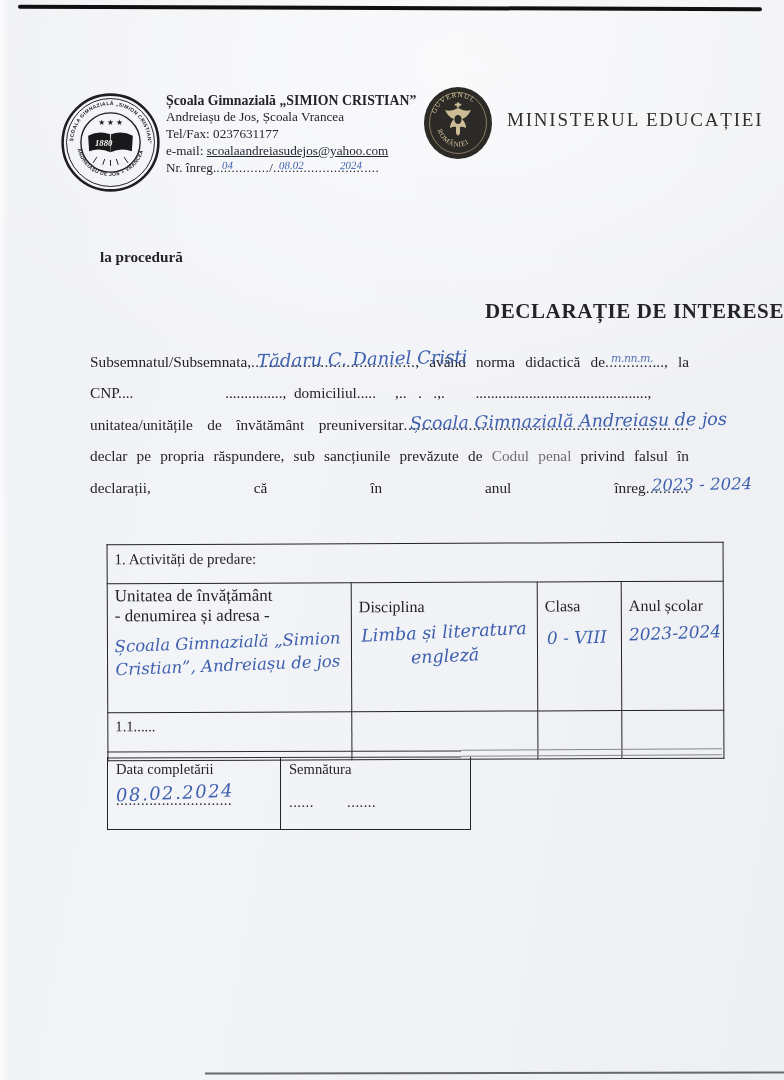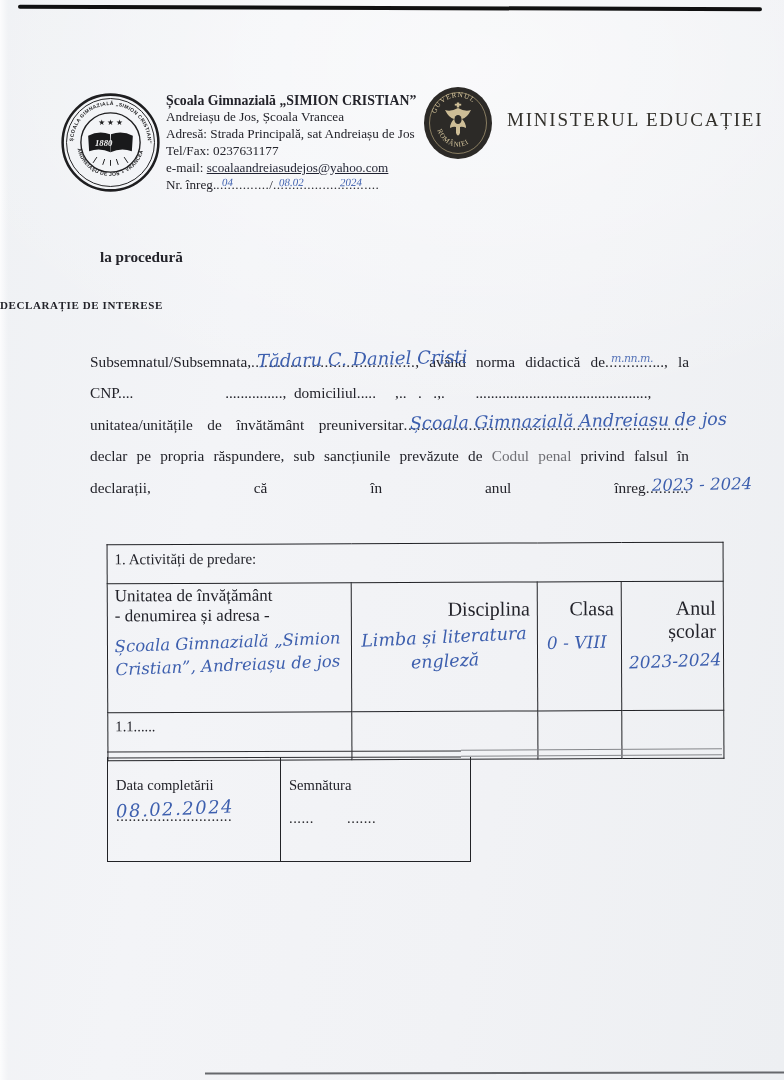--- a/index.html
+++ b/index.html
@@ -18,21 +18,21 @@
   .school-seal{position:absolute;left:60px;top:92px;width:101px;height:101px;}
   .ministry-seal{position:absolute;left:423px;top:86px;width:70px;height:74px;}
   .school-info{position:absolute;left:166px;top:92px;width:270px;}
   .school-name{font-weight:bold;font-size:13.8px;line-height:17px;}
   .school-line{font-size:13.2px;line-height:16.9px;white-space:nowrap;}
   .email{text-decoration:underline;color:#1f2130;}
   .ministry-name{position:absolute;left:499px;top:109px;font-size:19px;letter-spacing:1.8px;color:#32302b;white-space:nowrap;margin-left:8px;}
   
   .anexa{position:absolute;left:0;right:0;top:226px;text-align:center;font-weight:bold;font-size:15.2px;}
   .procedura{position:absolute;left:100px;top:248px;font-weight:bold;font-size:15.2px;}
-  .doc-title{position:absolute;left:0;right:0;top:299px;text-align:left;font-weight:bold;font-size:11px;letter-spacing:.6px;}
+  .doc-title{position:absolute;left:0;right:0;top:299px;text-align:right;font-weight:bold;font-size:21px;letter-spacing:.6px;}
   
   .bodytext{position:absolute;left:90px;top:346px;width:599px;font-size:15.3px;}
   .line{height:31.4px;line-height:31.4px;position:relative;}
   .j{text-align:justify;}
   .j::after{content:"";display:inline-block;width:100%;height:0;}
   .pre{white-space:pre;}
   .gray{color:#6f6f74;}
   .dots{color:#2c2c31;letter-spacing:.5px;}
   
   .hwslot{position:relative;display:inline-block;}
@@ -43,30 +43,30 @@
   .hw-school{font-size:17.5px;transform:rotate(-.8deg);bottom:4px;}
   .hw-year{font-size:16.5px;transform:rotate(-1deg);bottom:4px;left:2px;}
   .hw-reg{font-size:11px;bottom:2px;left:2px;transform:rotate(-1deg);font-family:Liberation Serif, serif;}
   
   .main-tbl{position:absolute;left:107px;top:543px;width:616px;border-collapse:collapse;table-layout:fixed;transform:rotate(-.25deg);font-size:14.6px;}
   .main-tbl td{border:1.9px solid #222327;padding:2px 7px;vertical-align:top;}
   .main-tbl .tt{height:30px;font-size:15px;padding-top:6px;}
   .main-tbl .hrow td{height:124px;}
   .main-tbl .lastrow td{height:40px;font-size:14.6px;padding-top:5px;}
   .th-left{font-size:17px;line-height:20px;}
-  .th-c{text-align:right;margin-top:13px;font-size:20px;}
+  .th-c{text-align:left;margin-top:13px;font-size:16px;}
   .hw-cell{display:block;font-size:16.5px;line-height:23px;transform:rotate(-2deg);margin-top:5px;}
   .hw-disc{text-align:center;font-size:17.5px;line-height:24px;transform:rotate(-2.5deg);margin-top:4px;}
   .hw-class{font-size:17px;margin-top:12px;margin-left:2px;transform:rotate(-1deg);display:block;}
   .hw-an{font-size:17px;margin-top:8px;text-align:center;transform:rotate(-2deg);display:block;}
   
   .dline-a{position:absolute;left:107px;top:751px;width:354px;height:4.6px;border-top:1.5px solid #2f2f33;border-bottom:1.5px solid #2f2f33;transform:rotate(-.15deg);}
   .dline-b{position:absolute;left:461px;top:749px;width:261px;height:4.6px;border-top:1.5px solid #85878b;border-bottom:1.5px solid #85878b;transform:rotate(-.35deg);}
   .foot-tbl{position:absolute;left:107px;top:757px;width:363px;border-collapse:collapse;table-layout:fixed;font-size:14.6px;}
-  .foot-tbl td{border:1.9px solid #222327;border-top:none;padding:20px 8px;vertical-align:top;height:64px;}
+  .foot-tbl td{border:1.9px solid #222327;border-top:none;padding:4px 8px;vertical-align:top;height:64px;}
   .fslot{position:relative;display:block;margin-top:2px;width:158px;}
   .fslot .dots{display:block;margin-top:14px;}
   .fslot .hw{position:absolute;bottom:6px;left:0;font-size:18px;letter-spacing:1.5px;transform:rotate(-2.5deg);}
   .sign-dots{display:block;margin-top:16px;color:#2c2c31;white-space:pre;letter-spacing:.5px;}
 </style>
 </head>
 <body>
 
 <div class="paper">
 
@@ -93,21 +93,20 @@
         <line x1="46" y1="69" x2="44" y2="75"></line>
       <line x1="52" y1="70" x2="52" y2="76"></line>
         <line x1="58" y1="69" x2="60" y2="75"></line>
       <line x1="66" y1="67" x2="70" y2="73"></line>
     </g>
   </svg>
 
   <div class="school-info">
     <div class="school-name">Școala Gimnazială „SIMION CRISTIAN”</div>
     <div class="school-line">Andreiașu de Jos, Școala Vrancea</div>
-    <div class="school-line">Adresă: Strada Principală, sat Andreiașu de Jos</div>
     <div class="school-line">Tel/Fax: 0237631177</div>
     <div class="school-line"><span>e-mail: </span><span class="email">scoalaandreiasudejos@yahoo.com</span></div>
     <div class="school-line"><span>Nr. înreg.</span><span class="hwslot"><span class="dots">..............</span><span class="hw hw-reg">04</span></span><span>/</span><span class="hwslot"><span class="dots">................</span><span class="hw hw-reg">08.02</span></span><span class="hwslot"><span class="dots">............</span><span class="hw hw-reg">2024</span></span></div>
   </div>
 
   <svg class="ministry-seal" viewBox="0 0 70 74">
     <ellipse cx="35" cy="37" rx="34" ry="36" fill="#2c2a27"></ellipse>
     <ellipse cx="35" cy="37" rx="28.5" ry="30.5" fill="none" stroke="#b5a47d" stroke-width="0.8" opacity="0.85"></ellipse>
     <defs>
       <path id="mArcT" d="M 11 37 A 24 26 0 1 1 59 37"></path>

